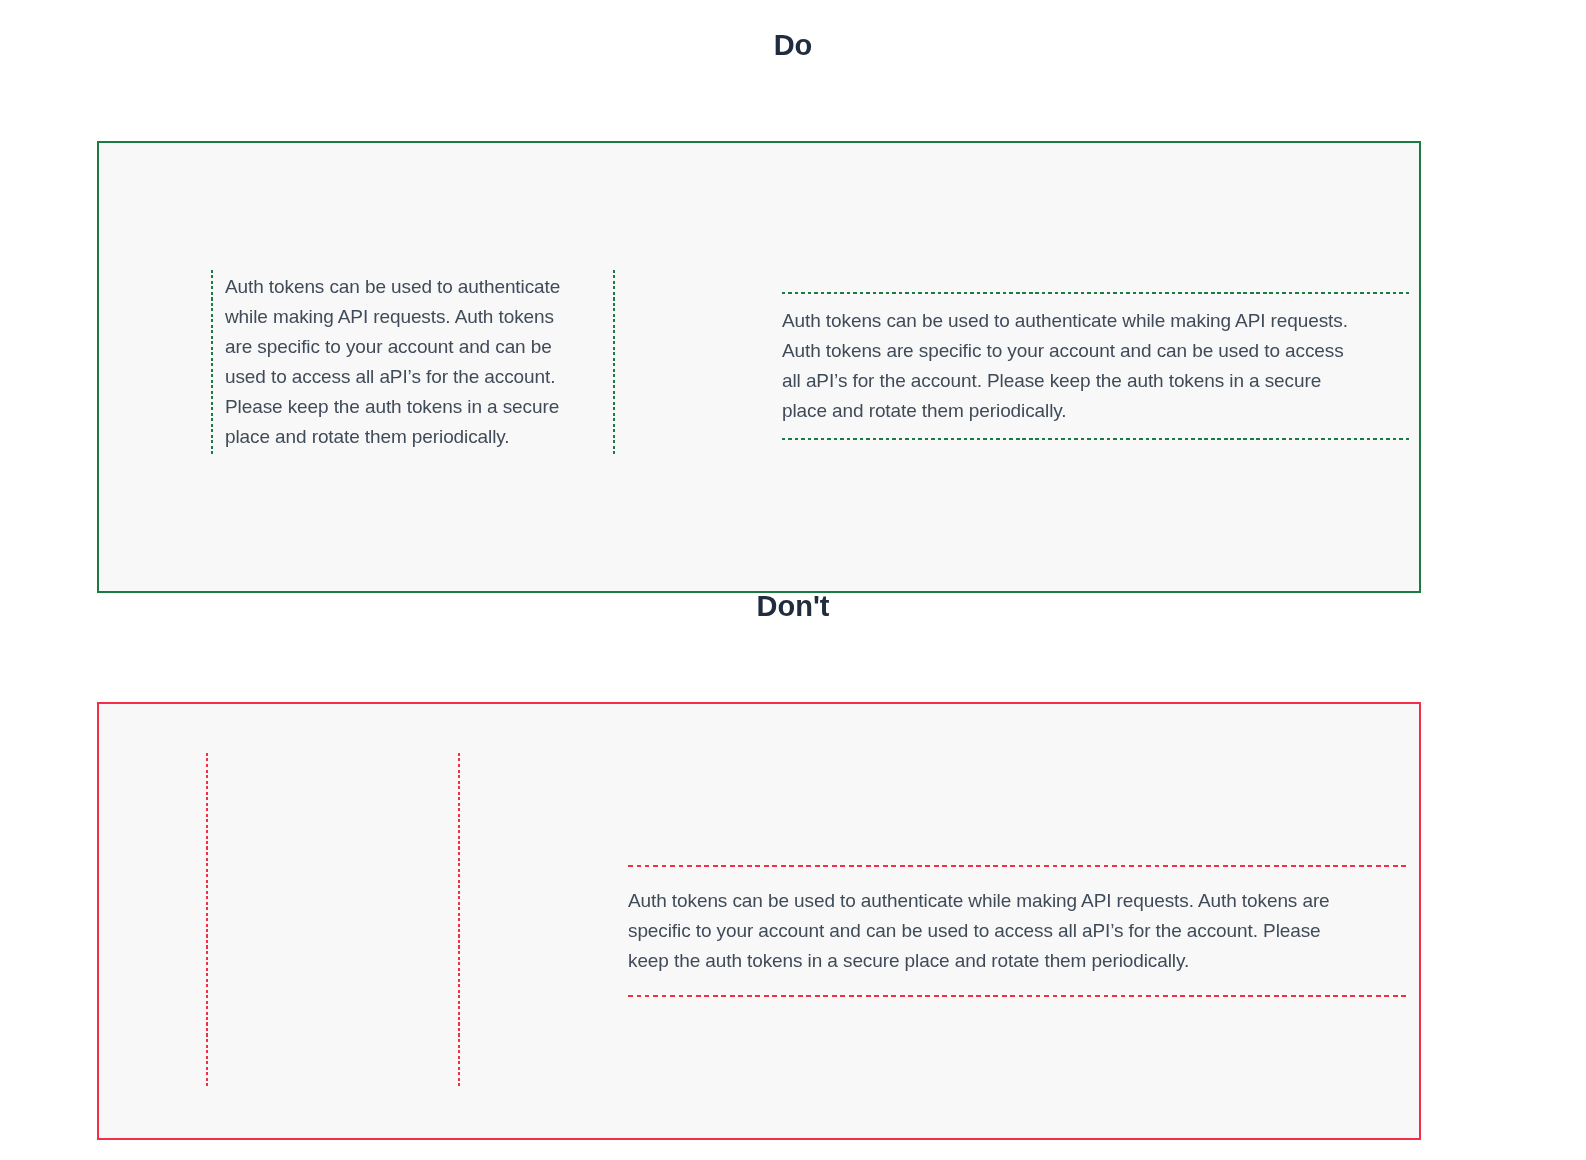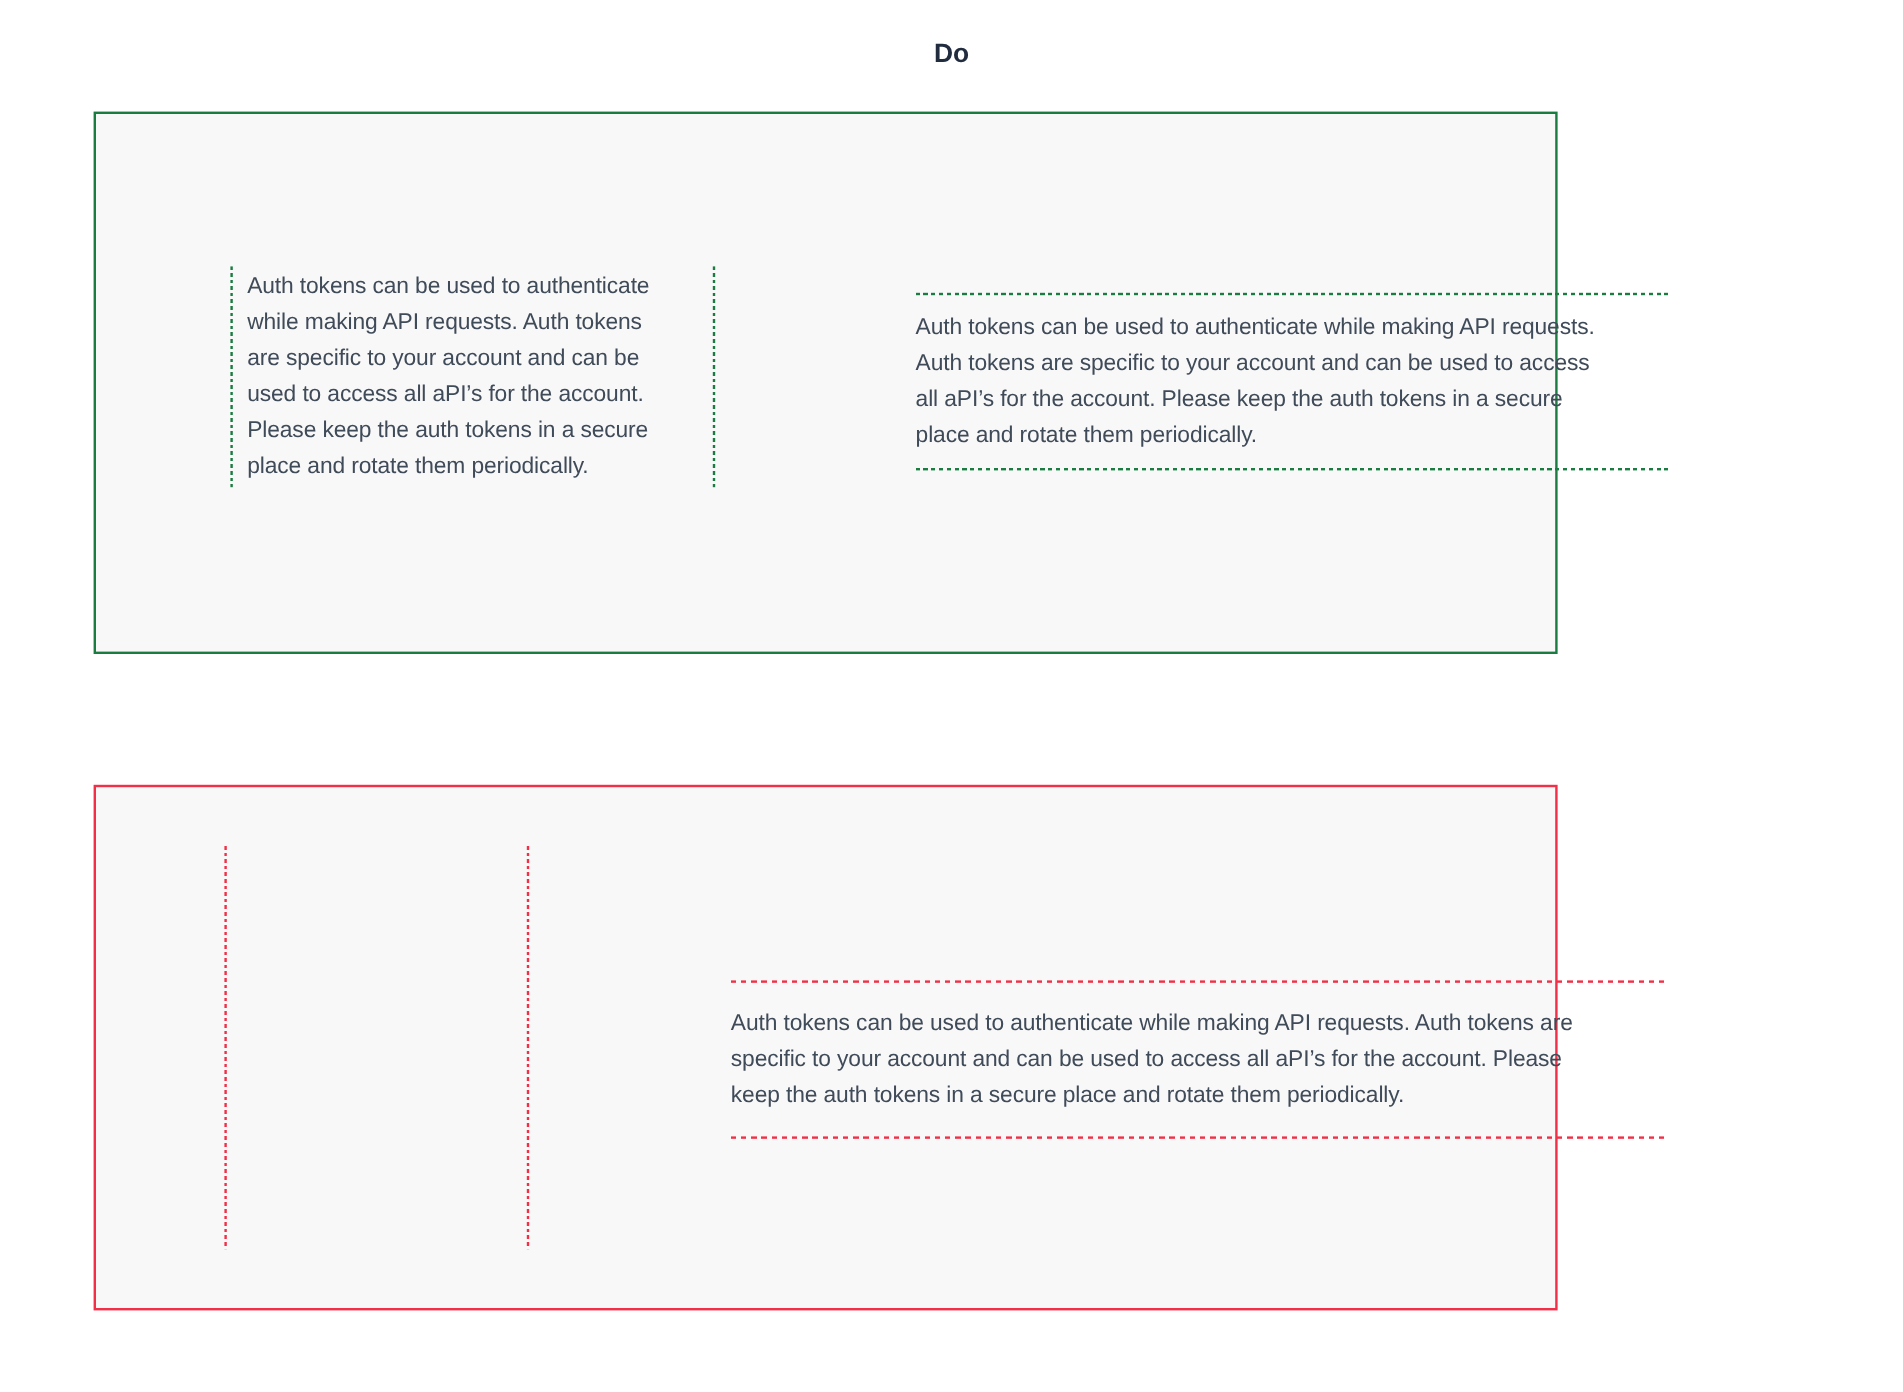--- a/index.html
+++ b/index.html
@@ -12,35 +12,36 @@
     width: 1586px;
     height: 1160px;
     background: var(--page_bg, #ffffff);
     overflow: hidden;
   }
   .section-heading {
     position: absolute;
     left: 0;
     width: 1586px;
     text-align: center;
-    font-size: 22px;
+    font-size: 29px;
     line-height: 40px;
     font-weight: bold;
     color: var(--heading_text, #212c3f);
   }
   #do-heading   { top: 25px; }
   #dont-heading { top: 586px; }
 
   .panel {
     position: absolute;
-    left: 78px;
-    width: 1220px;
+    left: 97px;
+    width: 1324px;
     box-sizing: border-box;
     border: 2px solid;
     background: var(--panel_bg, #f8f8f8);
+    margin-top: 48px;
   }
   .panel.do   { top: 93px;  height: 452px; border-color: var(--green, #1b7c42); }
   .panel.dont { top: 654px; height: 438px; border-color: var(--red, #f22f46); }
 
   .block-text {
     white-space: pre-line;
     font-size: 19px;
     line-height: 30px;
     color: var(--body_text, #404b59);
     letter-spacing: -0.1px;
@@ -101,20 +102,21 @@
       <div class="hrule green"></div>
       <div class="block-text">Auth tokens can be used to authenticate while making API requests.
 Auth tokens are specific to your account and can be used to access
 all aPI’s for the account. Please keep the auth tokens in a secure
 place and rotate them periodically.</div>
       <div class="hrule green"></div>
     </div>
 
   </div>
 
+  <div id="dont-heading" class="section-heading">Don't</div>
 
   <div class="panel dont">
 
     <div id="dont-narrow" class="narrow-block">
       <div class="vrule left red"></div>
       <div class="vrule right red"></div>
     </div>
 
     <div id="dont-wide" class="wide-block">
       <div class="hrule red"></div>

